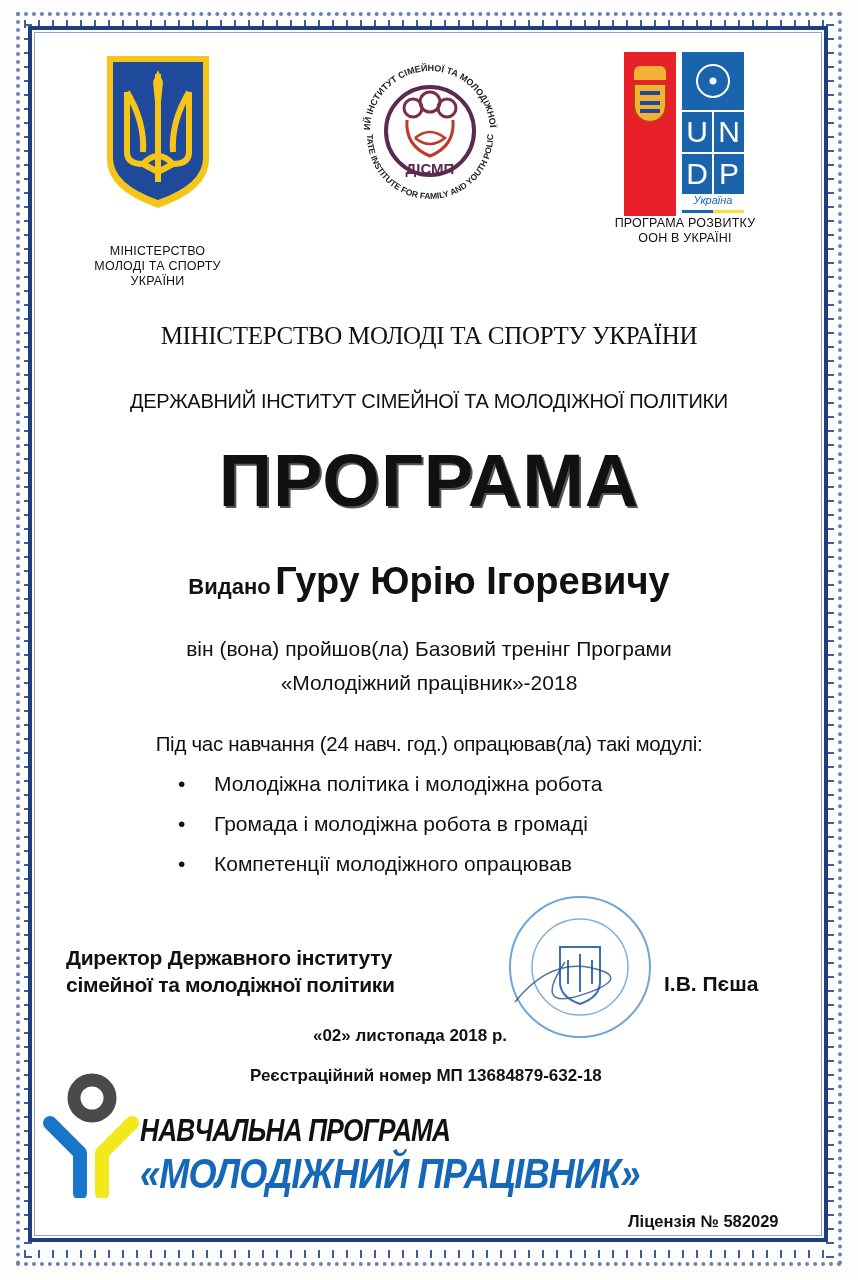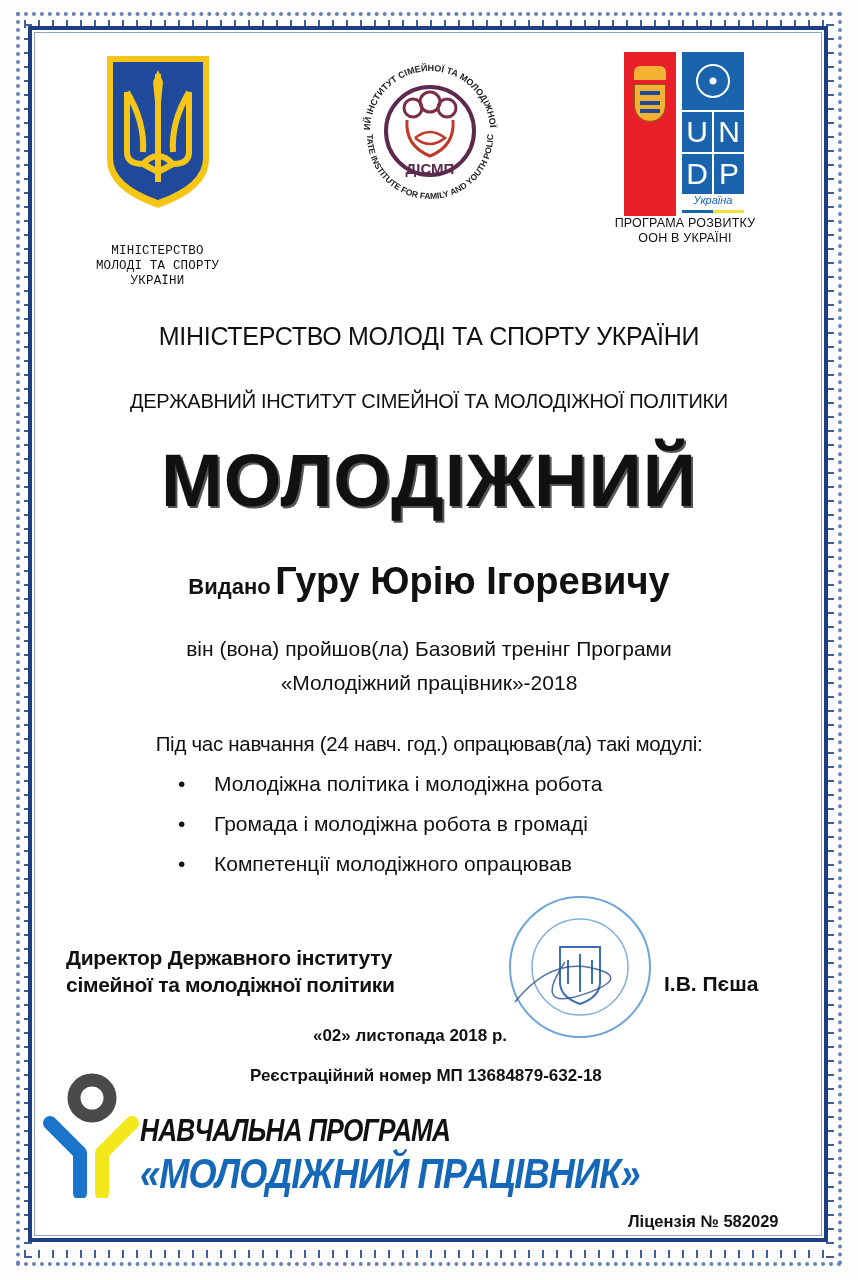--- a/index.html
+++ b/index.html
@@ -10,21 +10,21 @@
       repeating-linear-gradient(90deg,#3f5f9a 0 2px,transparent 2px 14px) top/100% 8px no-repeat,
       repeating-linear-gradient(90deg,#3f5f9a 0 2px,transparent 2px 14px) bottom/100% 8px no-repeat,
       repeating-linear-gradient(0deg,#3f5f9a 0 2px,transparent 2px 14px) left/8px 100% no-repeat,
       repeating-linear-gradient(0deg,#3f5f9a 0 2px,transparent 2px 14px) right/8px 100% no-repeat;
     box-sizing:border-box;}
   .ornament-dots{position:absolute;left:16px;top:12px;width:826px;height:1254px;border:4px dotted #6a82b3;box-sizing:border-box;}
   .frame{position:absolute;left:28px;top:26px;width:800px;height:1216px;border:4px solid #1d3f80;box-sizing:border-box;background:#fff;}
   .frame-inner{position:absolute;left:34px;top:32px;width:788px;height:1204px;border:1px solid #8fa3c9;box-sizing:border-box;}
   .logo-block{position:absolute;text-align:center;}
   .logo-caption{font-size:12.5px;font-weight:400;line-height:15px;letter-spacing:0.2px;}
-  .h1{position:absolute;left:0;width:858px;text-align:center;font-size:25px;top:322px;letter-spacing:-0.3px;}
+  .h1{position:absolute;left:0;width:858px;text-align:center;font-size:25px;top:322px;letter-spacing:-0.3px;font-family:Liberation Serif, serif;}
   .h2{position:absolute;left:0;width:858px;text-align:center;font-size:20px;top:390px;letter-spacing:-0.3px;}
   .title{position:absolute;left:0;width:858px;text-align:center;font-size:74px;font-weight:700;top:438px;letter-spacing:1px;text-shadow:2px 2px 0 #555;}
   .issued{position:absolute;left:0;width:858px;text-align:center;top:560px;font-weight:700;}
   .issued .lbl{font-size:22px;}
   .issued .nm{font-size:38px;}
   .para{position:absolute;left:0;width:858px;text-align:center;font-size:21px;line-height:34px;top:632px;}
   .modules-head{position:absolute;left:0;width:858px;text-align:center;font-weight:400;font-size:20.5px;top:732px;letter-spacing:-0.3px;}
   .modules{position:absolute;left:178px;top:764px;margin:0;padding:0;list-style:none;}
   .modules li{font-size:21px;line-height:40px;position:relative;padding-left:36px;}
   .modules li .bul{position:absolute;left:0;top:0;}
@@ -52,21 +52,21 @@
     <path d="M10 10 H100 V106 Q100 132 55 148 Q10 132 10 106 Z" fill="#1f4a9c"></path>
     <g fill="none" stroke="#f5c518" stroke-width="6" stroke-linejoin="round">
       <path d="M55 22 L55 130"></path>
       <path d="M24 40 L24 100 Q24 112 40 112 L55 120 L70 112 Q86 112 86 100 L86 40"></path>
       <path d="M24 40 Q42 70 40 100"></path>
       <path d="M86 40 Q68 70 70 100"></path>
       <path d="M40 112 Q55 96 70 112"></path>
     </g>
     <path d="M55 18 L60 30 L55 80 L50 30 Z" fill="#f5c518"></path>
   </svg>
-  <div class="logo-caption" style="margin-top:32px;font-family:Liberation Mono, monospace;">
+  <div class="logo-caption" style="margin-top:32px;">
     <div>МІНІСТЕРСТВО</div>
     <div>МОЛОДІ ТА СПОРТУ</div>
     <div>УКРАЇНИ</div>
   </div>
 </div>
 
 <div class="logo-block" style="left:320px;top:46px;width:220px;">
   <svg width="170" height="170" viewBox="0 0 170 170" style="display:block;margin:0 auto;">
     <defs>
       <path id="ringTop" d="M25 85 A60 60 0 0 1 145 85"></path>
@@ -107,21 +107,21 @@
     <div style="position:absolute;left:58px;top:158px;width:62px;height:3px;background:linear-gradient(90deg,#1a63ad 50%,#f5e036 50%);"></div>
   </div>
   <div class="logo-caption" style="">
     <div>ПРОГРАМА РОЗВИТКУ</div>
     <div>ООН В УКРАЇНІ</div>
   </div>
 </div>
 
 <div class="h1">МІНІСТЕРСТВО МОЛОДІ ТА СПОРТУ УКРАЇНИ</div>
 <div class="h2">ДЕРЖАВНИЙ ІНСТИТУТ СІМЕЙНОЇ ТА МОЛОДІЖНОЇ ПОЛІТИКИ</div>
-<div class="title">МОЛОДІЖНИЙ</div>
+<div class="title">ПРОГРАМА</div>
 
 <div class="issued">
   <span class="lbl">Видано</span>
   <span class="nm">Гуру Юрію Ігоревичу</span>
 </div>
 
 <div class="para">
   <div>він (вона) пройшов(ла) Базовий тренінг Програми</div>
   <div>«Молодіжний працівник»-2018</div>
 </div>

